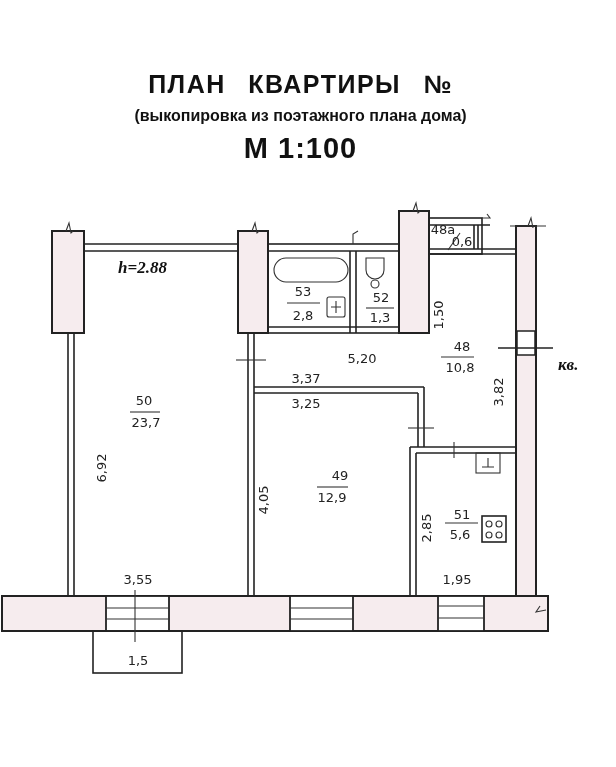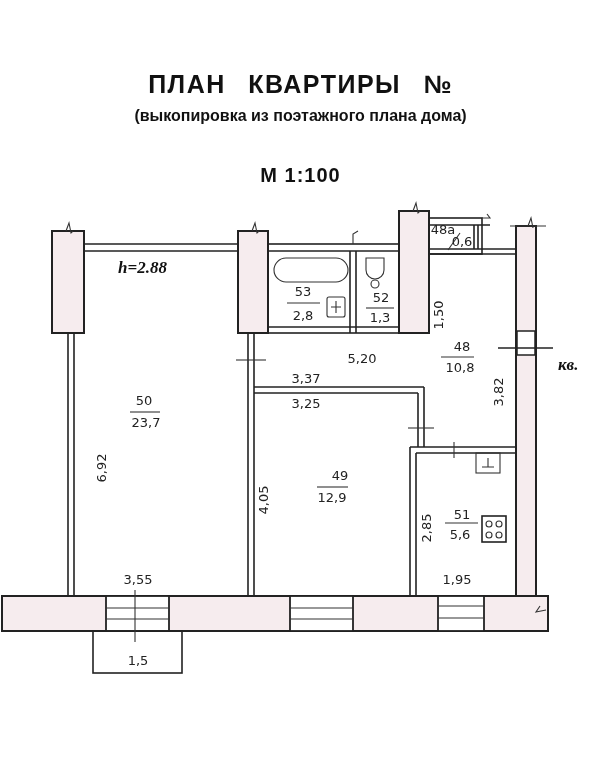--- a/index.html
+++ b/index.html
@@ -1,20 +1,20 @@
 <!DOCTYPE html>
 <html><head>
 <meta charset="utf-8">
 <style>
   html,body{margin:0;padding:0;background:#fff;}
   body{width:616px;height:767px;position:relative;overflow:hidden;font-family:"Liberation Sans",sans-serif;color:#111;}
   .title{position:absolute;left:0;width:601px;text-align:center;font-weight:bold;}
   #t1{top:70px;font-size:25px;letter-spacing:1.5px;word-spacing:14px;}
   #t2{top:107px;font-size:16px;}
-  #t3{top:164px;font-size:20px;letter-spacing:1px;}
+  #t3{top:132px;font-size:29px;letter-spacing:1px;}
   svg{position:absolute;left:0;top:0;}
   .lbl{font-family:"DejaVu Sans",sans-serif;font-size:13px;fill:#222;}
   .ital{font-family:"Liberation Serif",serif;font-style:italic;font-weight:bold;font-size:17px;fill:#111;}
   .wall{fill:#f6ecee;stroke:#222;stroke-width:2;}
   .ln{stroke:#222;stroke-width:1.6;fill:none;}
   .thin{stroke:#333;stroke-width:1.1;fill:none;}
 </style>
 </head>
 <body>
 

